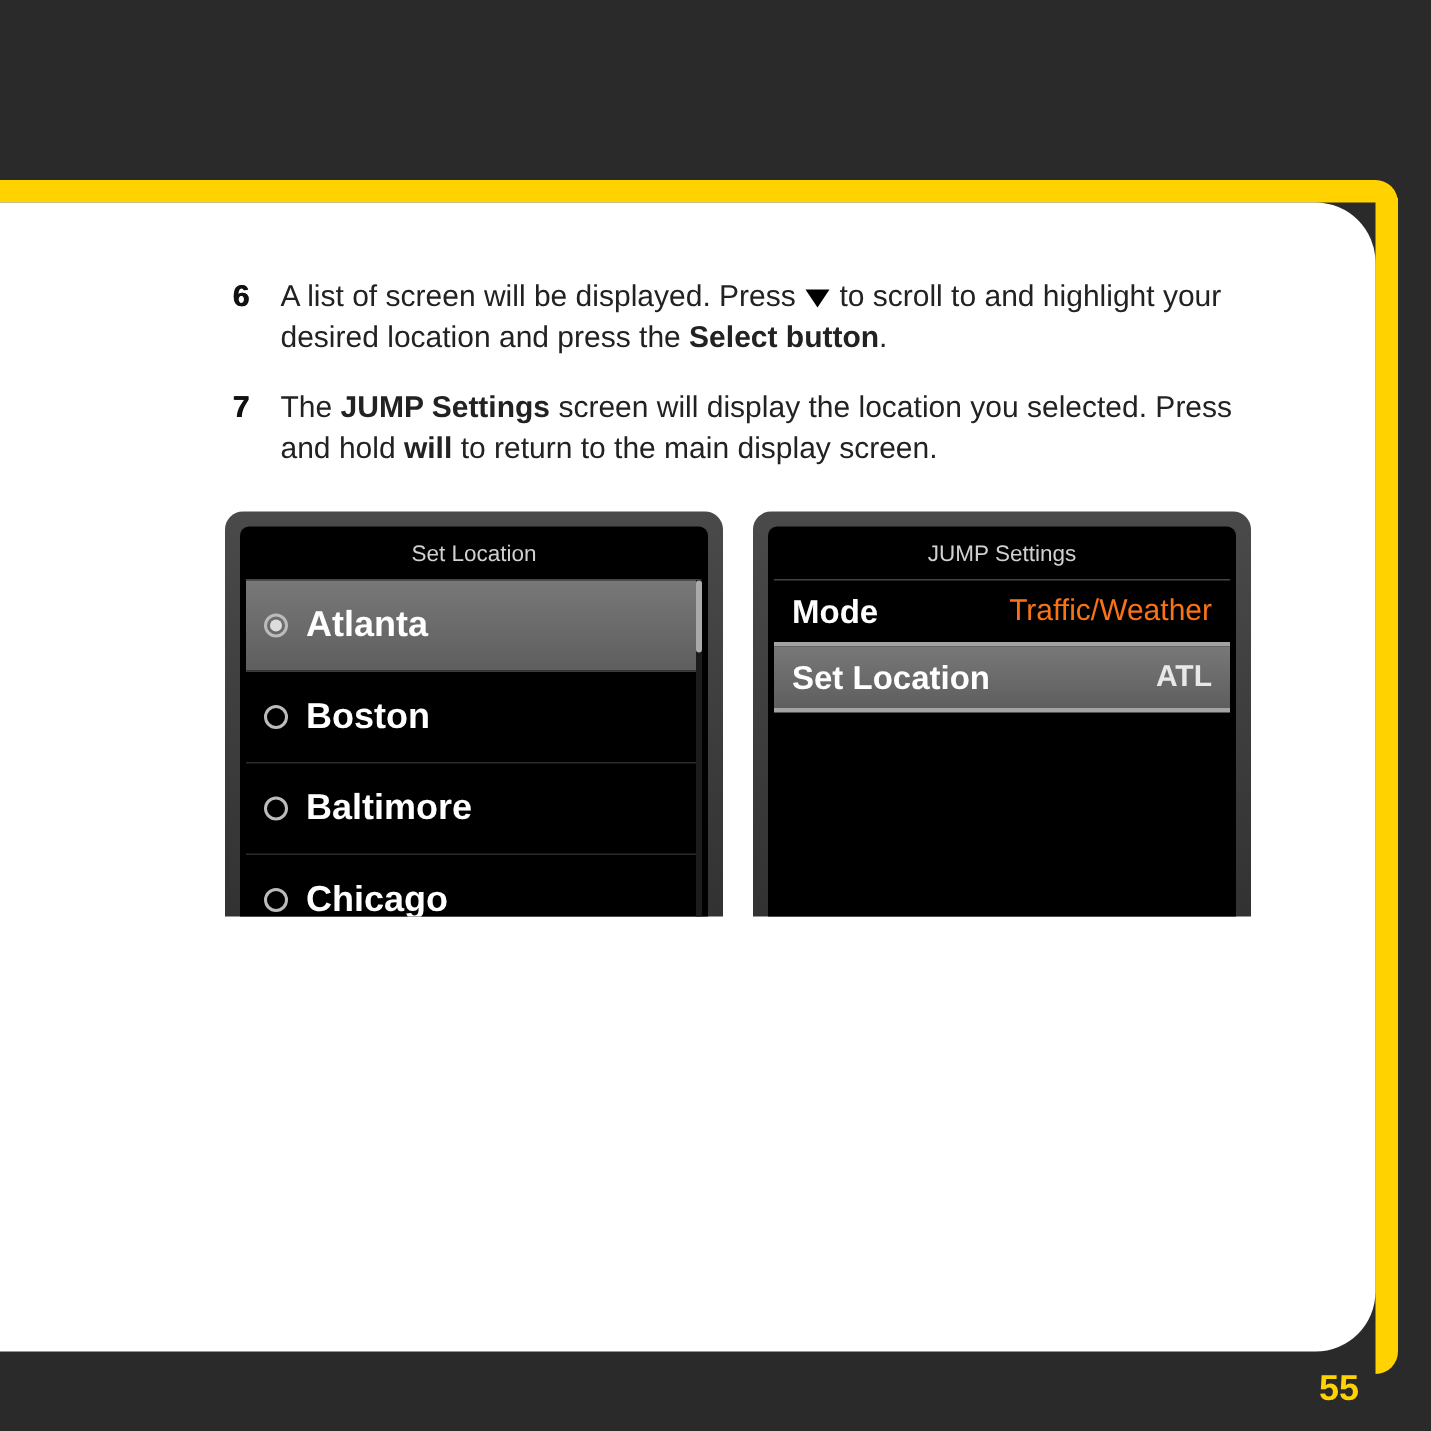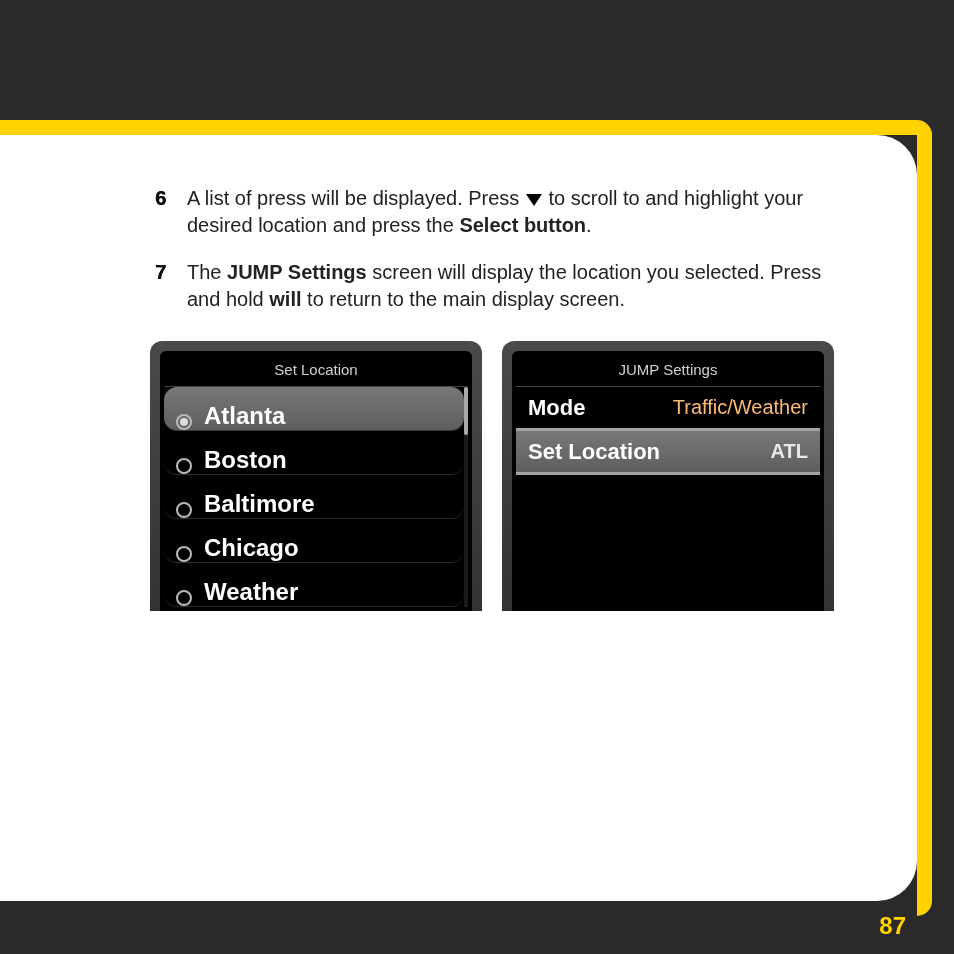--- a/index.html
+++ b/index.html
@@ -94,28 +94,27 @@
   }
   .scroll-thumb {
     position: absolute;
     right: -4px; top: 0;
     width: 4px; height: 48px;
     background: #aaa;
     border-radius: 2px;
   }
   .list-row {
     display: flex;
-    align-items: flex-end;
-    height: 44px;
+    align-items: center;
+    height: 61px;
     padding: 0 10px 0 12px;
     color: #fff;
     font-size: 24px;
     font-weight: 600;
     border-bottom: 1px solid #2b2b2b;
-    border-radius: 13px;
   }
   .list-row.selected {
     background: linear-gradient(#787878,#5e5e5e);
     border-bottom: 1px solid #3a3a3a;
   }
   .radio {
     width: 16px; height: 16px;
     border: 2px solid #bbb;
     border-radius: 50%;
     margin-right: 12px;
@@ -138,21 +137,21 @@
     padding: 0 12px;
     color: #fff;
     font-size: 22px;
     font-weight: 600;
     border-bottom: 3px solid #a3a3a3;
   }
   .settings-row.selected {
     background: linear-gradient(#787878,#5e5e5e);
   }
   .settings-row .val {
-    color: #fdba74;
+    color: #f97316;
     font-weight: 500;
     font-size: 20px;
   }
   .settings-row.selected .val { color: #e8e8e8; font-weight: bold; }
 
   .page-num {
     position: absolute;
     right: 48px;
     bottom: 14px;
     color: #ffd200;
@@ -168,21 +167,21 @@
   <div class="yellow-border"></div>
   <div class="yellow-border-side"></div>
 
   <div class="white-page">
 
     <div class="instructions">
 
       <div class="step">
         <div class="step-num">6</div>
         <div class="step-body">
-          <span>A list of press will be displayed. Press </span><span class="tri-down"></span><span> to scroll to and highlight your desired location and press the </span><b>Select button</b><span>.</span>
+          <span>A list of screen will be displayed. Press </span><span class="tri-down"></span><span> to scroll to and highlight your desired location and press the </span><b>Select button</b><span>.</span>
         </div>
       </div>
 
       <div class="step">
         <div class="step-num">7</div>
         <div class="step-body">
           <span>The </span><b>JUMP Settings</b><span> screen will display the location you selected. Press and hold </span><b>will</b><span> to return to the main display screen.</span>
         </div>
       </div>
 
@@ -236,15 +235,15 @@
             </div>
 
           </div>
         </div>
       </div>
 
     </div>
 
   </div>
 
-  <div class="page-num">87</div>
+  <div class="page-num">55</div>
 
 </div>
 
 </body></html>

